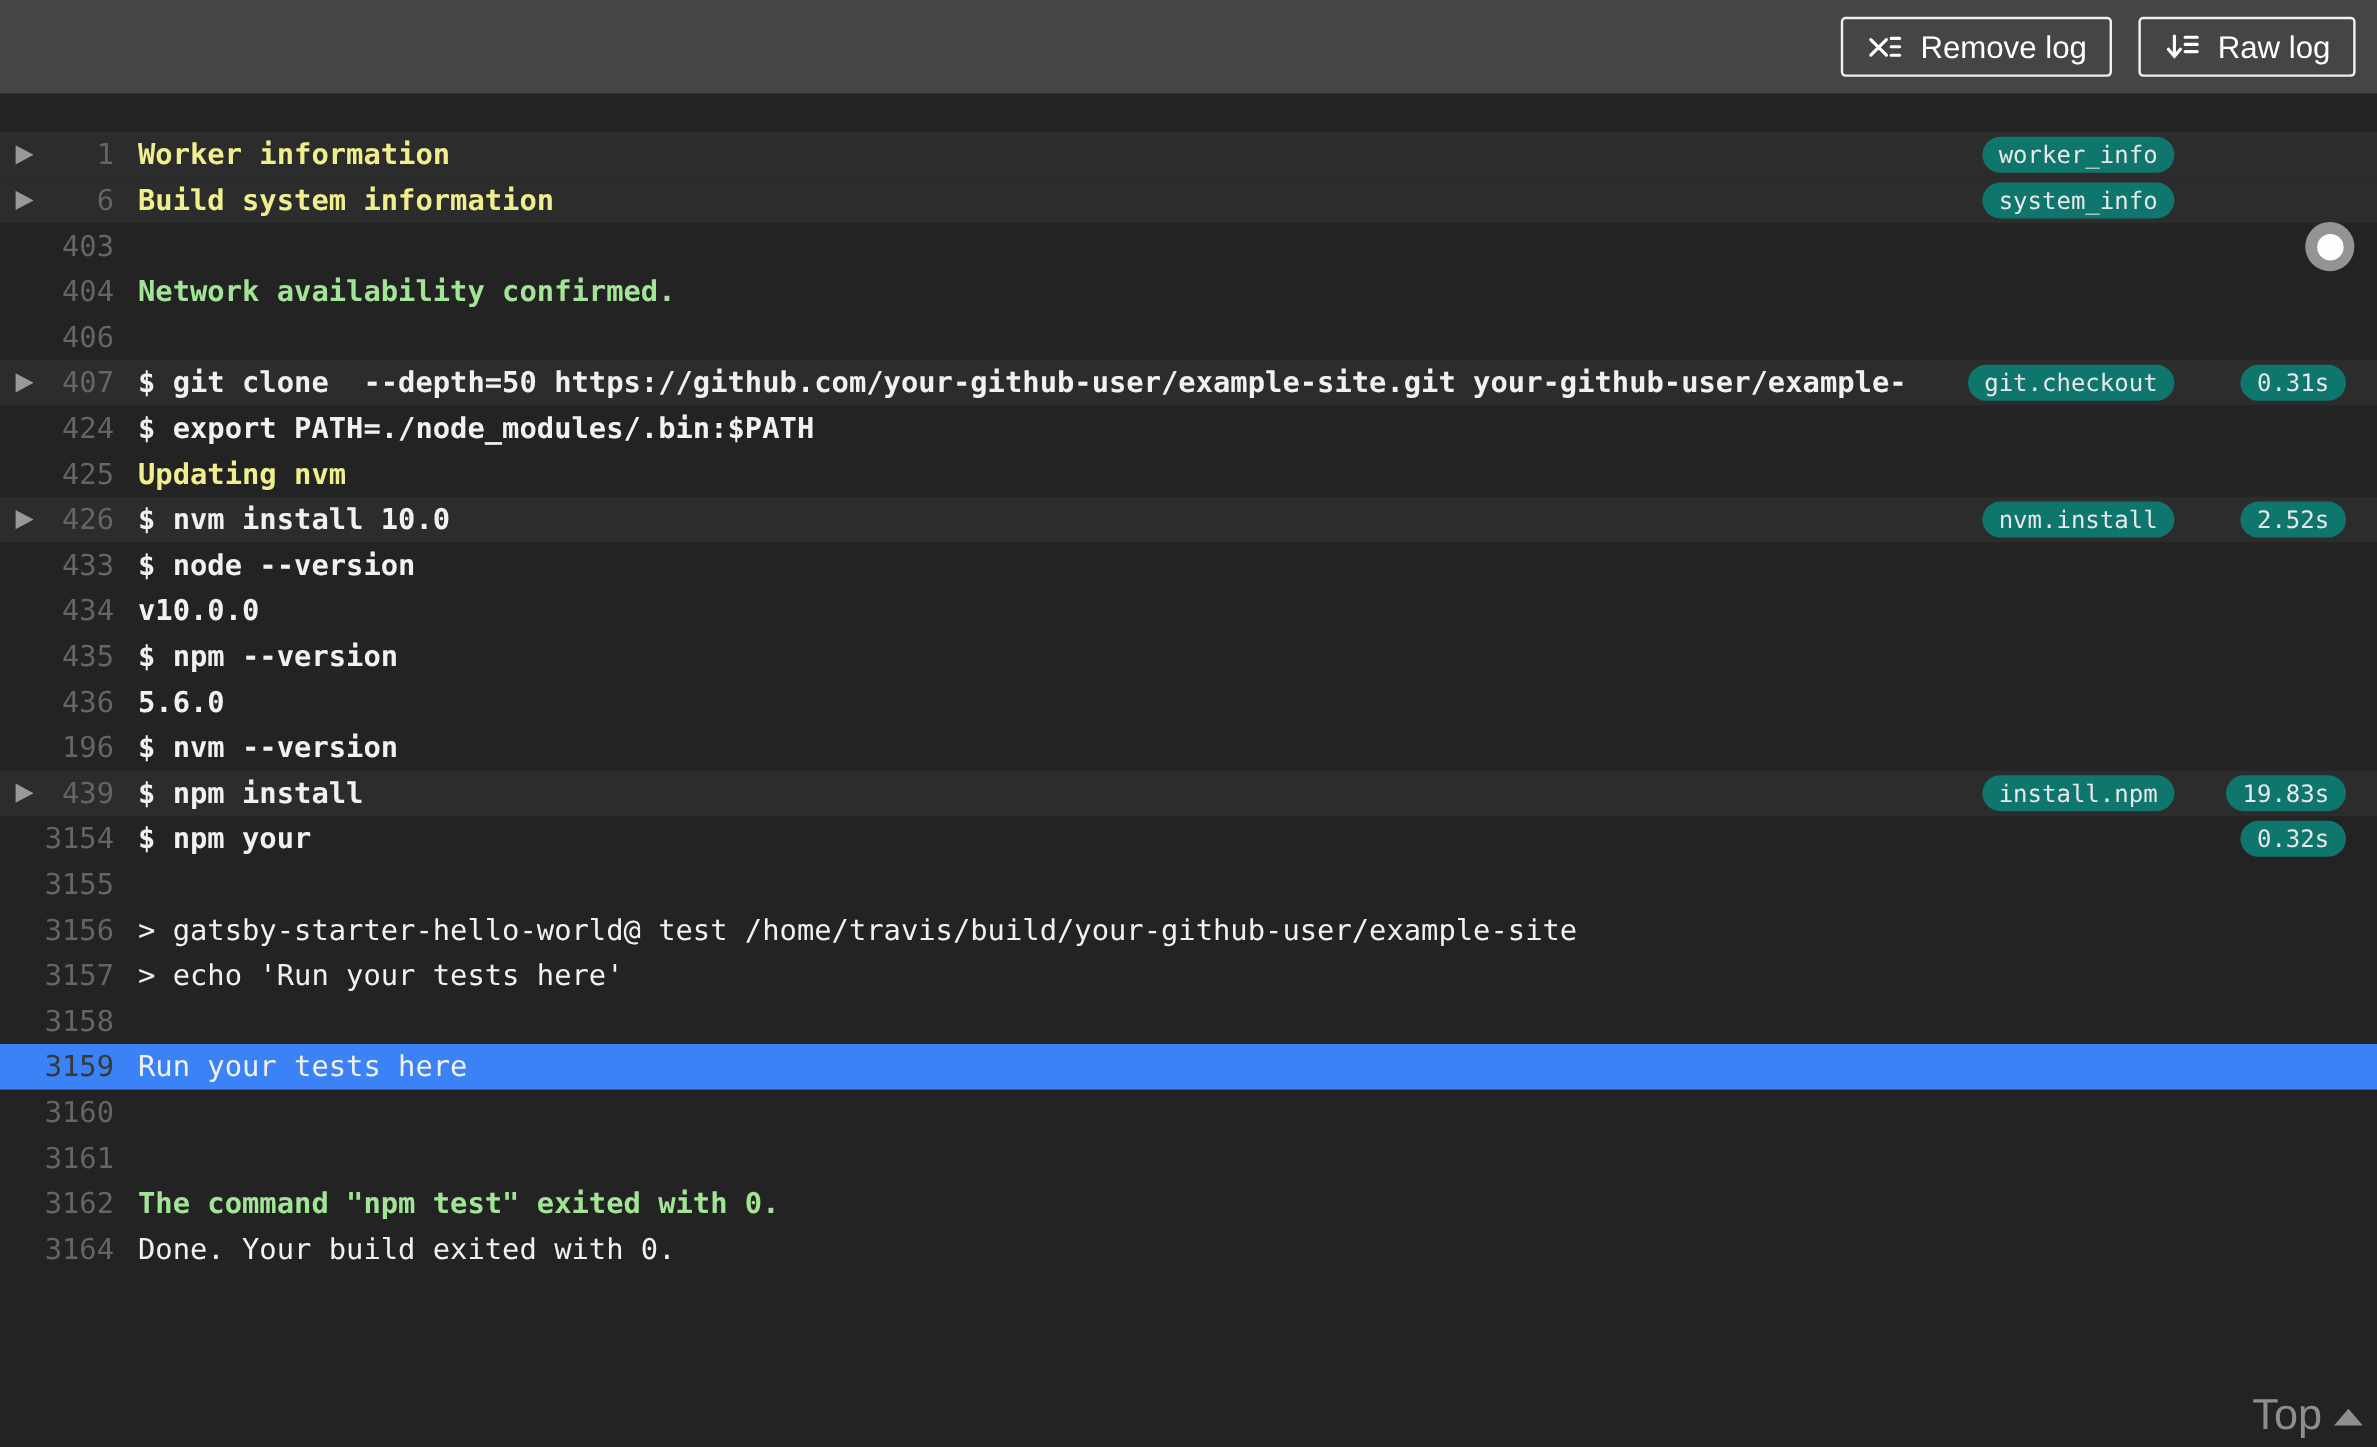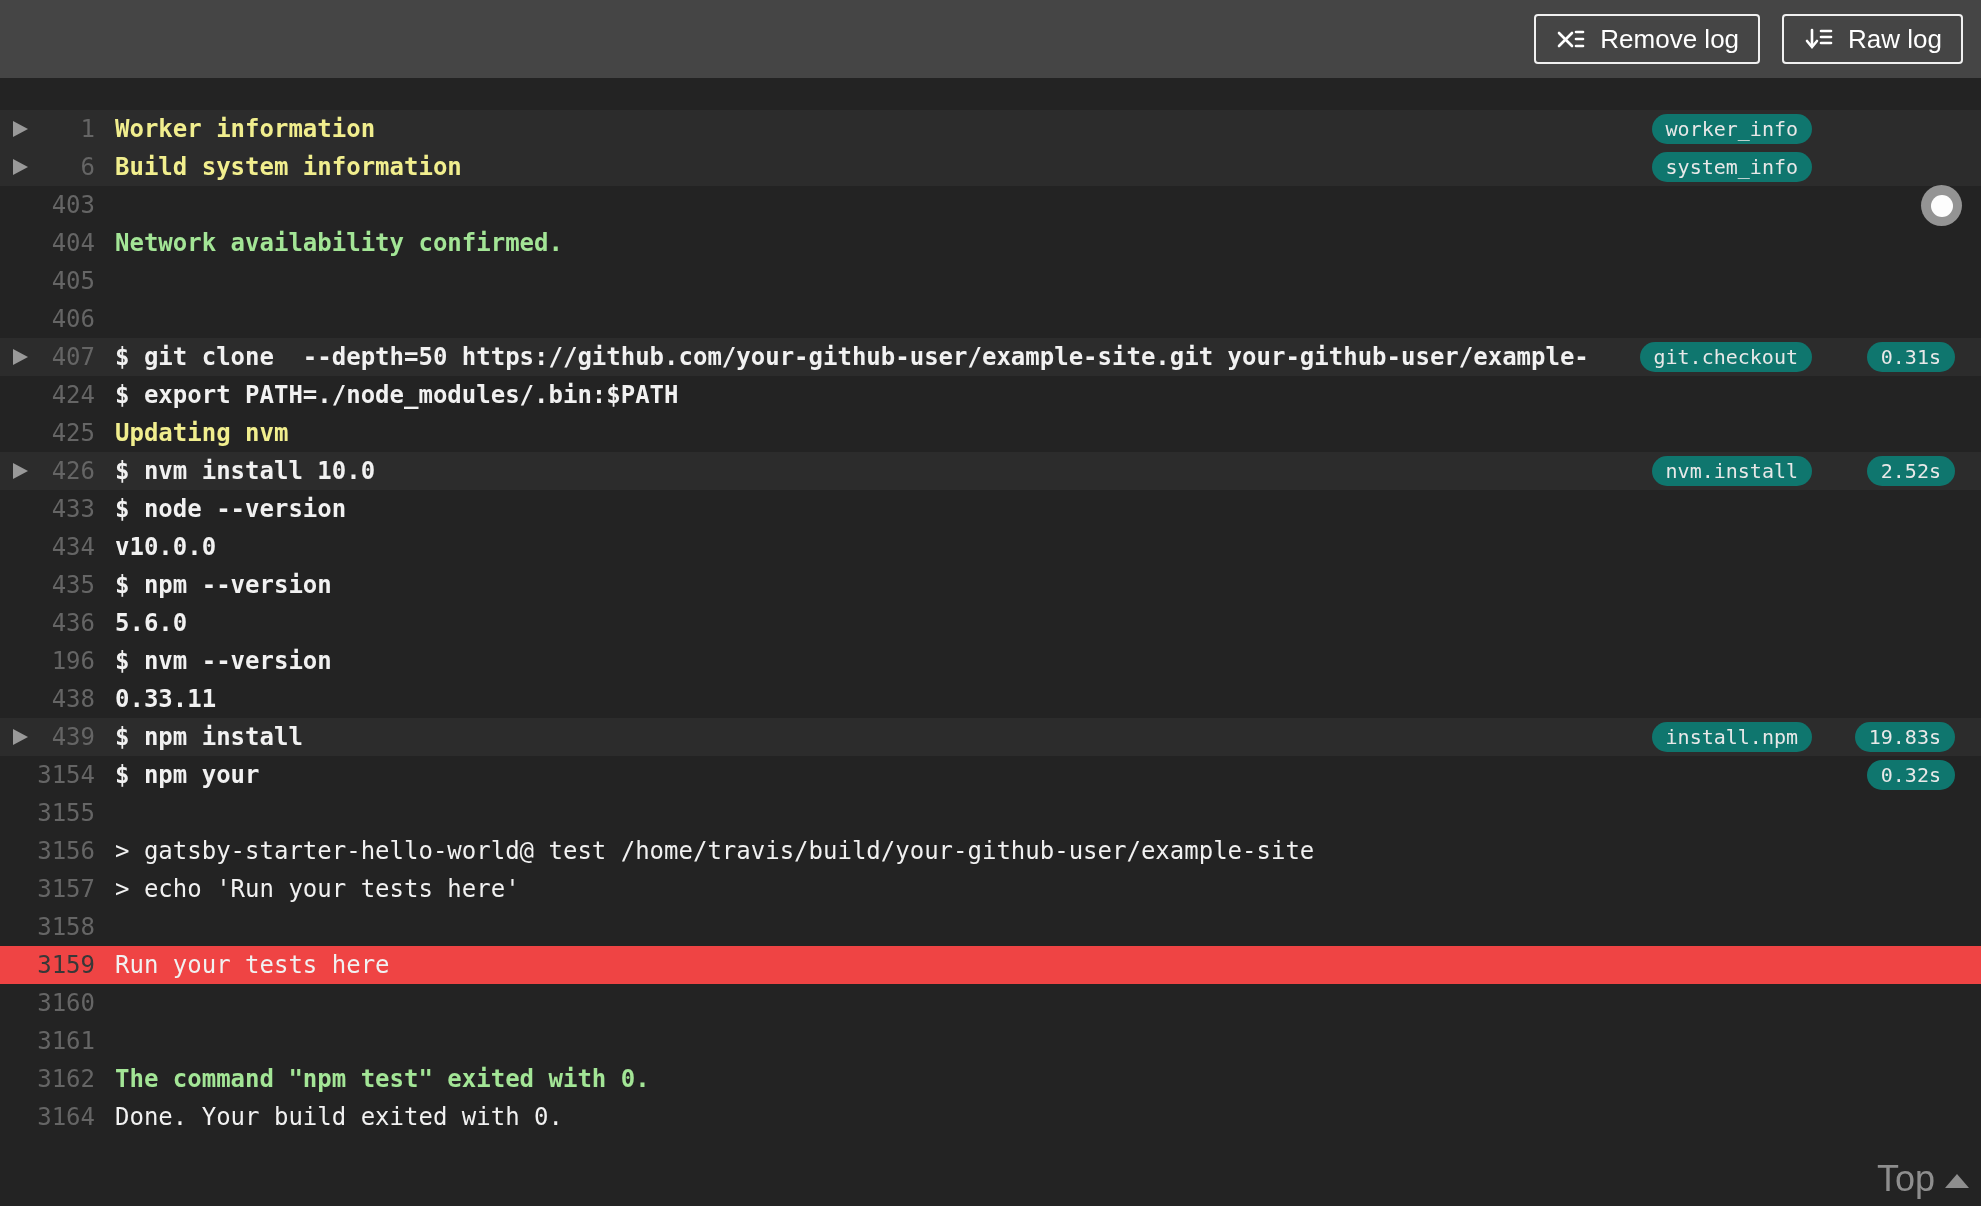--- a/index.html
+++ b/index.html
@@ -27,21 +27,21 @@
   
   .log { position:absolute; top:78px; left:0; width:100%; height:1128px; background:#232323; }
   .rows { position:absolute; top:32px; left:0; width:100%; }
 
   .row {
     position:relative; width:100%; height:38px;
     display:flex; align-items:center;
     font-size:24px; line-height:38px; color:#f1f1f1;
   }
   .row.fold { background:#2c2c2c; cursor:pointer; }
-  .row.highlight { background:#ef4444; }
+  .row.highlight { background:#3b82f6; }
 
   .arrow {
     position:absolute; left:13px; top:11px;
     width:0; height:0;
     border-left:15px solid #999999;
     border-top:8px solid transparent;
     border-bottom:8px solid transparent;
   }
   .gutter {
     flex:0 0 95px; width:95px; text-align:right;
@@ -144,26 +144,20 @@
 
   </div>
         <div class="row">
 
     <span class="gutter">404</span>
     <span class="text green bold">Network availability confirmed.</span>
 
   </div>
         <div class="row">
 
-    <span class="gutter">405</span>
-    <span class="text"></span>
-
-  </div>
-        <div class="row">
-
     <span class="gutter">406</span>
     <span class="text"></span>
 
   </div>
         <div class="row fold">
     <span class="arrow"></span>
     <span class="gutter">407</span>
     <span class="text bold">$ git clone  --depth=50 https://github.com/your-github-user/example-site.git your-github-user/example-</span>
     <span class="badge fold-name">git.checkout</span>
     <span class="badge duration">0.31s</span>
@@ -210,26 +204,20 @@
     <span class="gutter">436</span>
     <span class="text bold">5.6.0</span>
 
   </div>
         <div class="row">
 
     <span class="gutter">196</span>
     <span class="text bold">$ nvm --version</span>
 
   </div>
-        <div class="row">
-
-    <span class="gutter">438</span>
-    <span class="text bold">0.33.11</span>
-
-  </div>
         <div class="row fold">
     <span class="arrow"></span>
     <span class="gutter">439</span>
     <span class="text bold">$ npm install</span>
     <span class="badge fold-name">install.npm</span>
     <span class="badge duration">19.83s</span>
   </div>
         <div class="row">
 
     <span class="gutter">3154</span>

